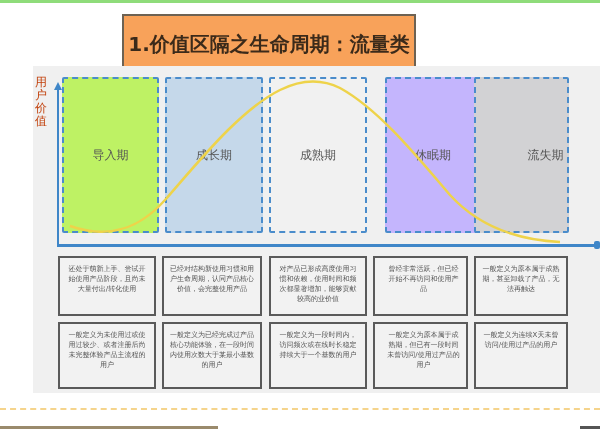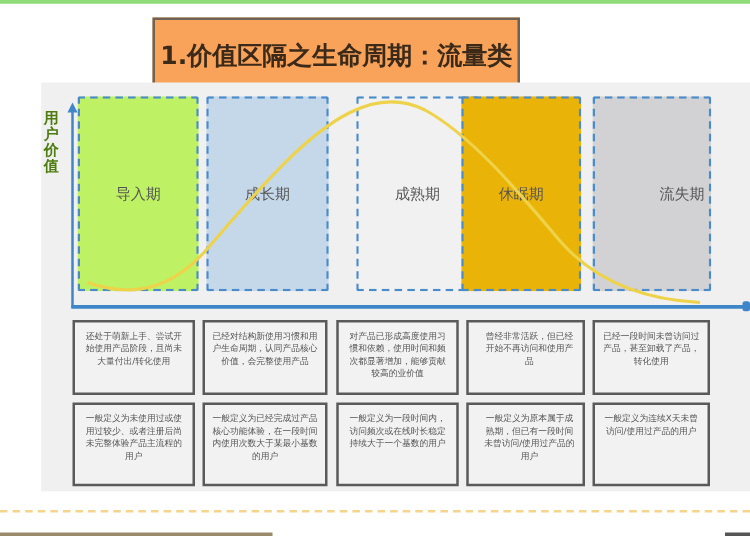--- a/index.html
+++ b/index.html
@@ -3,33 +3,33 @@
 <meta charset="utf-8">
 <style>
   html, body { margin:0; padding:0; }
   body { width:600px; height:429px; background:#ffffff; position:relative; overflow:hidden;
          font-family:"DejaVu Sans", sans-serif; }
   .topbar { position:absolute; left:0; top:0; width:600px; height:3px; background:#8fdc7a; }
   .title-box { position:absolute; left:122px; top:14px; width:294px; height:61px; background:#f8a25a;
                border:2px solid #6d6253; box-sizing:border-box; display:flex; align-items:center; justify-content:center;
                font-weight:bold; font-size:20px; color:#3b2a1a; }
   .panel { position:absolute; left:33px; top:66px; width:567px; height:327px; background:#f0f0f0; }
-  .ylabel { position:absolute; left:35px; top:88px; width:14px; font-size:12px; line-height:13px; color:#4d7c0f;
-            font-weight:bold; }
+  .ylabel { position:absolute; left:35px; top:76px; width:14px; font-size:12px; line-height:13px; color:#c2410c;
+            font-weight:normal; }
   .y-axis { position:absolute; left:57px; top:88px; width:2px; height:158px; background:#3f86c8; }
   .y-arrow { position:absolute; left:54px; top:82px; width:0; height:0; border-left:4px solid transparent;
              border-right:4px solid transparent; border-bottom:8px solid #3f86c8; }
   .x-axis { position:absolute; left:57px; top:244px; width:543px; height:3px; background:#3f86c8; }
   .x-dot { position:absolute; left:594px; top:241px; width:6px; height:8px; background:#3f86c8; border-radius:2px;}
   .stage { position:absolute; top:77px; height:156px; border:2px dashed #4a8ccb; box-sizing:border-box;
            display:flex; align-items:center; justify-content:center; font-size:12px; color:#555; border-radius:2px; }
   .stage.s0 { left:62px; width:97px; background:#bef264; }
   .stage.s1 { left:165px; width:98px; background:#c5d8ea;justify-content:center; }
-  .stage.s2 { left:285px; width:98px; background:#f1f1f1; }
-  .stage.s3 { left:369px; width:96px; background:#eab308; }
+  .stage.s2 { left:269px; width:98px; background:#f1f1f1; }
+  .stage.s3 { left:385px; width:96px; background:#c4b5fd; }
   .stage.s4 { left:474px; width:95px; background:#d2d2d4;padding-left:48px; }
   .curve { position:absolute; left:0; top:0; width:600px; height:429px; pointer-events:none; }
   .desc { position:absolute; border:2px solid #5a5a5a; box-sizing:border-box; background:#f2f2f2;
           font-size:7px; line-height:10px; color:#555; text-align:center; padding:6px 6px; }
   .row1 { top:256px; height:60px; }
   .row2 { top:322px; height:67px; }
   .c0 { left:58px; width:98px; }
   .c1 { left:162px; width:100px; }
   .c2 { left:269px; width:98px; }
   .c3 { left:373px; width:95px;padding-left:12px; }
@@ -71,21 +71,21 @@
   <path d="M70,226 C110,240 140,228 165,200 C200,160 240,110 280,90 C300,80 320,78 340,88 C380,110 420,160 450,195 C480,228 520,240 560,242" fill="none" stroke="#eed34a" stroke-width="2.5"></path>
 </svg>
 
 <div class="x-axis"></div>
 <div class="x-dot"></div>
 
 <div class="desc row1 c0">还处于萌新上手、尝试开始使用产品阶段，且尚未大量付出/转化使用</div>
 <div class="desc row1 c1">已经对结构新使用习惯和用户生命周期，认同产品核心价值，会完整使用产品</div>
 <div class="desc row1 c2">对产品已形成高度使用习惯和依赖，使用时间和频次都显著增加，能够贡献较高的业价值</div>
 <div class="desc row1 c3">曾经非常活跃，但已经开始不再访问和使用产品</div>
-<div class="desc row1 c4">已经一段时间未曾访问过产品，甚至卸载了产品，转化使用</div>
+<div class="desc row1 c4">一般定义为原本属于成熟期，甚至卸载了产品，无法再触达</div>
 
 <div class="desc row2 c0">一般定义为未使用过或使用过较少、或者注册后尚未完整体验产品主流程的用户</div>
 <div class="desc row2 c1">一般定义为已经完成过产品核心功能体验，在一段时间内使用次数大于某最小基数的用户</div>
 <div class="desc row2 c2">一般定义为一段时间内，访问频次或在线时长稳定持续大于一个基数的用户</div>
 <div class="desc row2 c3">一般定义为原本属于成熟期，但已有一段时间未曾访问/使用过产品的用户</div>
 <div class="desc row2 c4">一般定义为连续X天未曾访问/使用过产品的用户</div>
 
 <div class="dashline"></div>
 <div class="bottom-bar"></div>
 <div class="bottom-bar2"></div>

